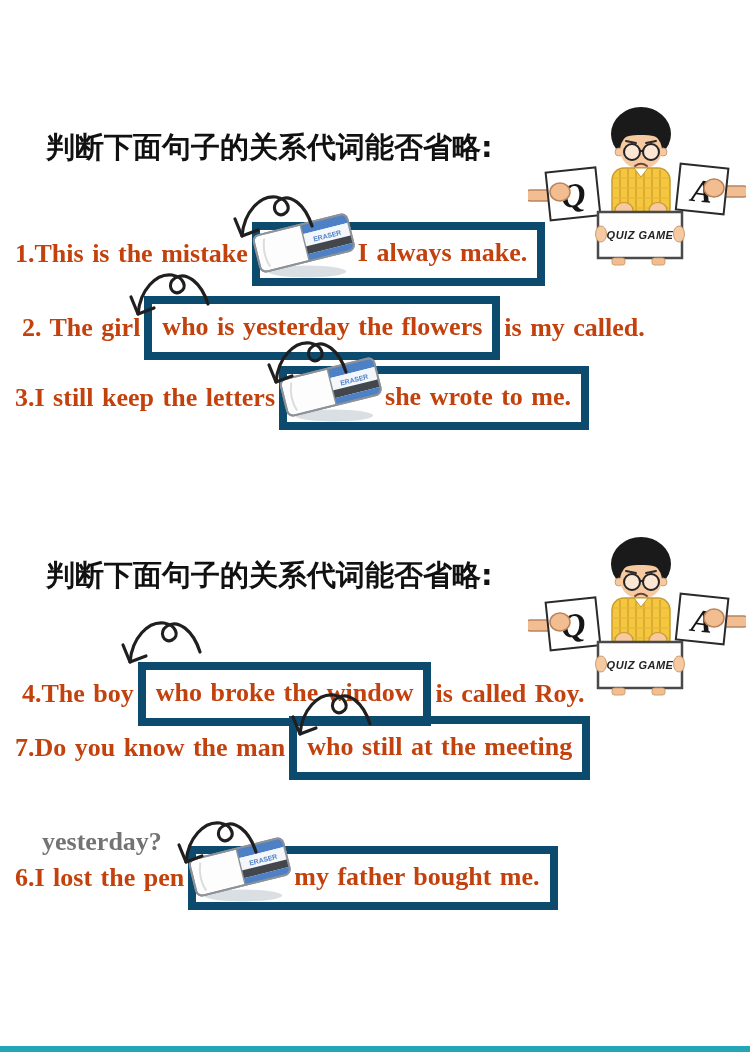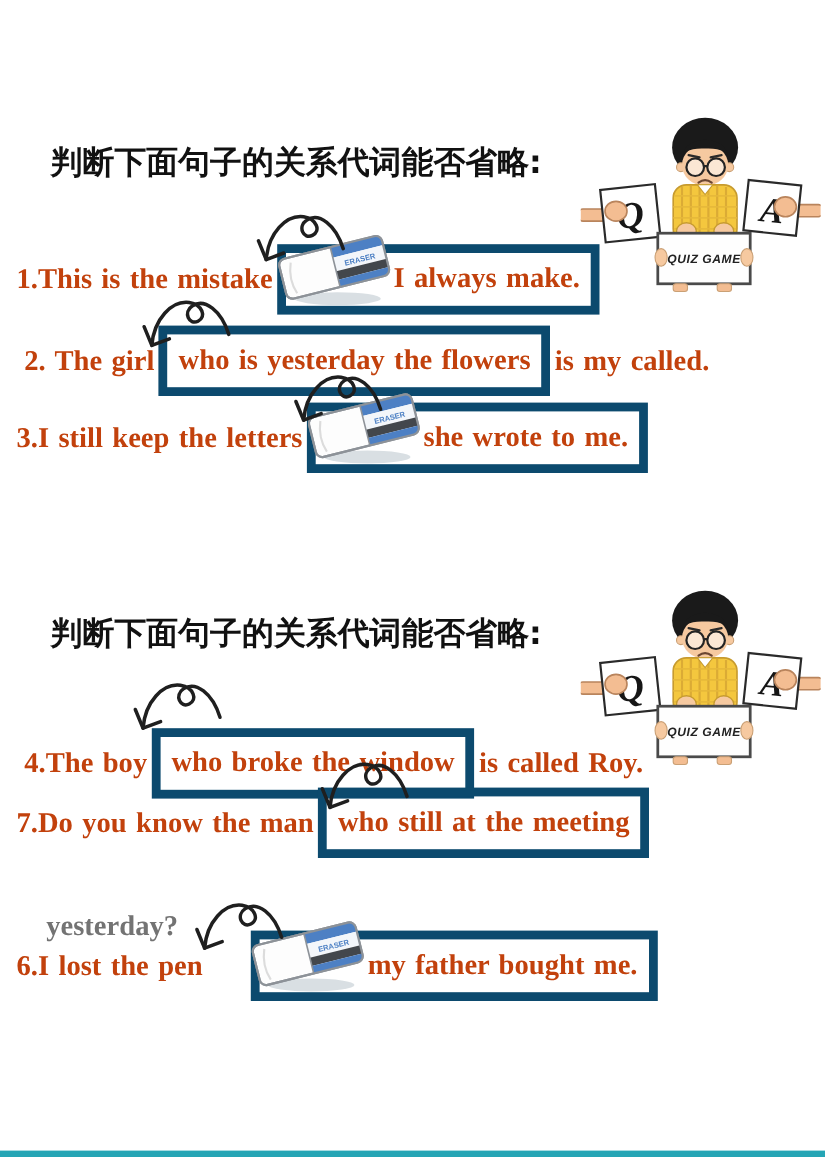--- a/index.html
+++ b/index.html
@@ -187,21 +187,21 @@
     <span>7.Do you know the man</span>
     <span class="redbox">
       <span>who still at the meeting</span>
     </span>
   </div>
   <div class="cont-line" style="left:42px; top:800px;">yesterday?</div>
 
   <svg class="arrow-svg" style="left:170px; top:810px;" viewBox="0 0 95 62">
       <use href="#arrow-sym"></use>
     </svg>
-  <div class="row" style="left:15px; top:846px;gap:40px;">
+  <div class="row" style="left:15px; top:846px;">
     <span>6.I lost the pen</span>
     <span class="redbox with-eraser">
       <svg class="eraser-svg" viewBox="0 0 110 72">
         <use href="#eraser-sym"></use>
       </svg>
       <span>my father bought me.</span>
     </span>
   </div>
 
   <div class="footer-bar"></div>

